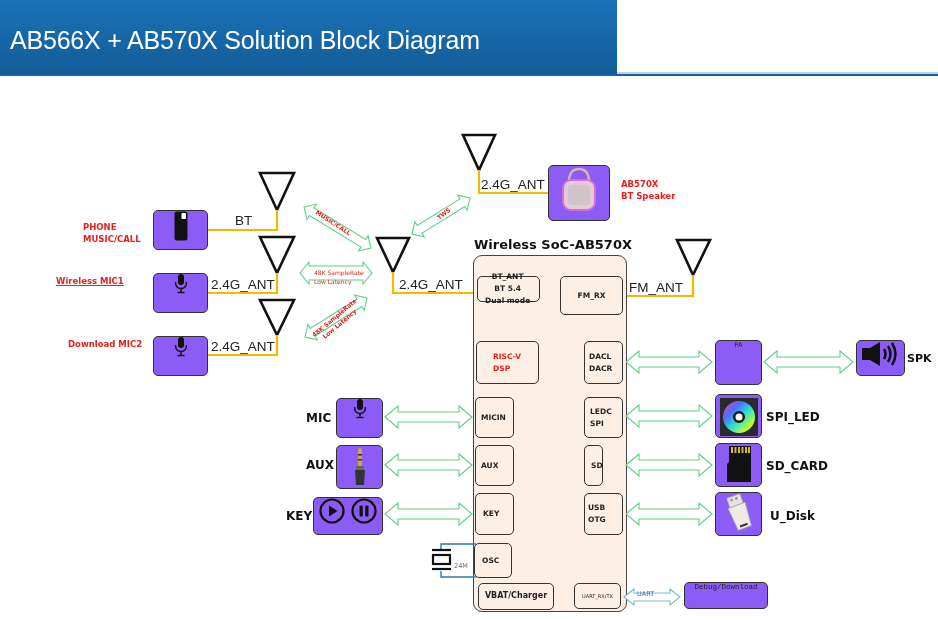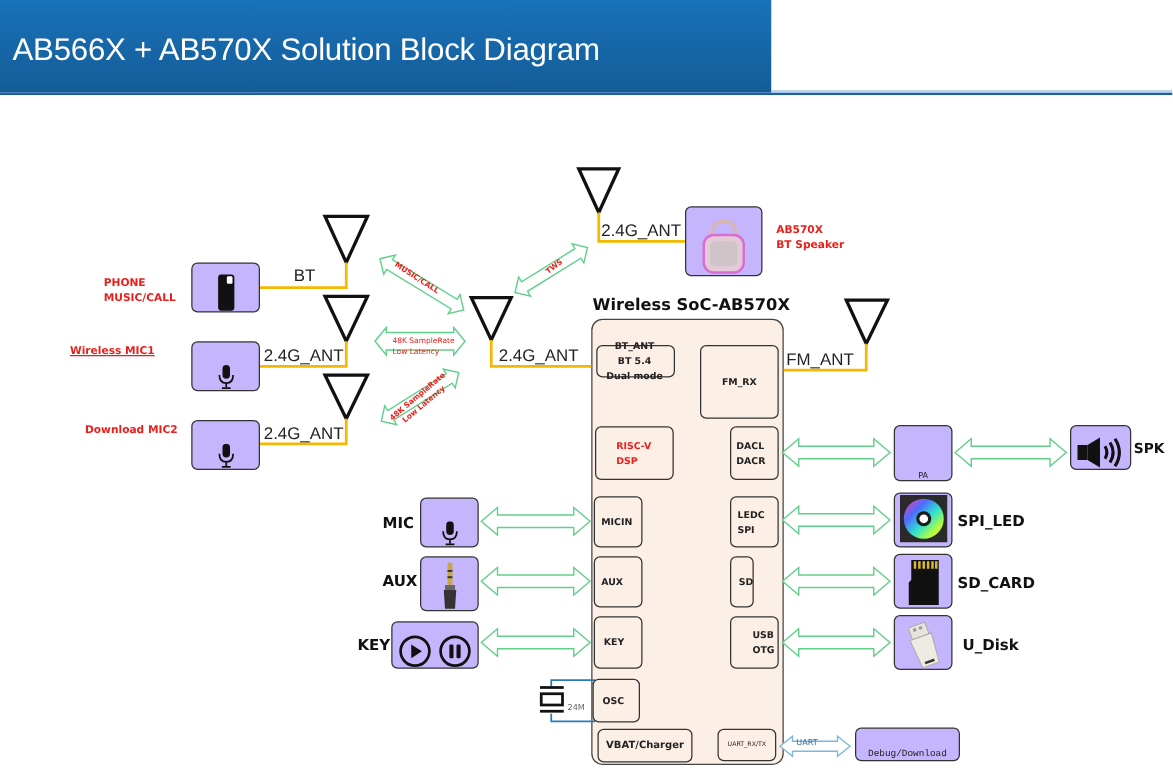--- a/index.html
+++ b/index.html
@@ -3,21 +3,21 @@
 <meta charset="utf-8">
 <style>
   html,body{margin:0;padding:0;background:#fff;}
   body{width:938px;height:620px;position:relative;overflow:hidden;font-family:"DejaVu Sans","Liberation Sans",sans-serif;}
   .abs{position:absolute;}
   #header{left:0;top:0;width:617px;height:74px;background:linear-gradient(#1a72b8,#135c98);}
   #header-title{left:10px;top:26px;font-size:25px;color:#fff;font-family:"Liberation Sans","DejaVu Sans",sans-serif;letter-spacing:-0.2px;white-space:nowrap;}
   #header-rule{left:0;top:74px;width:938px;height:2px;background:#1a62a8;}
   #header-rule2{left:617px;top:72px;width:321px;height:2px;background:#bcd3ea;}
   svg#wires{position:absolute;left:0;top:0;width:938px;height:620px;}
-  .box{position:absolute;border:1.3px solid #333;border-radius:5px;background:#c4b5fd;box-sizing:border-box;display:flex;align-items:flex-end;justify-content:center;}
+  .box{position:absolute;border:1.3px solid #333;border-radius:5px;background:#8b5cf6;box-sizing:border-box;display:flex;align-items:flex-start;justify-content:center;}
   .soc{position:absolute;left:473px;top:255px;width:154px;height:357px;background:#fcefe6;border:1.3px solid #444;border-radius:9px;box-sizing:border-box;}
   .inner{position:absolute;border:1.2px solid #333;border-radius:5px;box-sizing:border-box;font-family:"DejaVu Sans",sans-serif;font-size:7.5px;font-weight:bold;color:#222;display:flex;align-items:center;line-height:1.6;}
   .red{color:#e8201c;}
   .lbl-red{position:absolute;color:#e8201c;font-family:"DejaVu Sans",sans-serif;font-weight:bold;font-size:8.5px;line-height:1.45;}
   .lbl-black{position:absolute;color:#111;font-family:"DejaVu Sans",sans-serif;font-weight:bold;font-size:12px;}
   .ant-lbl{position:absolute;font-family:"Liberation Sans","DejaVu Sans",sans-serif;font-size:13.5px;color:#222;}
   .soc-title{position:absolute;left:474px;top:237px;font-family:"DejaVu Sans",sans-serif;font-weight:bold;font-size:13px;color:#111;}
   .arrow-lbl{position:absolute;font-family:"DejaVu Sans",sans-serif;font-size:6px;color:#e8201c;white-space:nowrap;}
 </style>
 </head>
@@ -145,21 +145,21 @@
 
 <div class="soc-title">Wireless SoC-AB570X</div>
 
 <div class="inner" style="left:477px;top:276px;width:63px;height:26px;padding-left:7px;text-align:center;">
   <div>
     <div>BT_ANT</div>
     <div>BT 5.4</div>
     <div>Dual mode</div>
   </div>
 </div>
-<div class="inner" style="left:560px;top:276px;width:63px;height:59px;justify-content:center;">
+<div class="inner" style="left:560px;top:276px;width:63px;height:39px;justify-content:center;">
   <span>FM_RX</span>
 </div>
 <div class="inner red" style="left:476px;top:341px;width:63px;height:43px;padding-left:16px;">
   <div>
     <div>RISC-V</div>
     <div>DSP</div>
   </div>
 </div>
 <div class="inner" style="left:584px;top:341px;width:39px;height:43px;padding-left:4px;">
   <div>
@@ -178,21 +178,21 @@
 </div>
 <div class="inner" style="left:475px;top:445px;width:39px;height:41px;padding-left:5px;">
   <span>AUX</span>
 </div>
 <div class="inner" style="left:584px;top:445px;width:19px;height:41px;padding-left:6px;">
   <span>SD</span>
 </div>
 <div class="inner" style="left:475px;top:493px;width:39px;height:42px;padding-left:7px;">
   <span>KEY</span>
 </div>
-<div class="inner" style="left:584px;top:493px;width:39px;height:42px;padding-left:17px;">
+<div class="inner" style="left:584px;top:493px;width:39px;height:42px;padding-left:3px;">
   <div>
     <div>USB</div>
     <div>OTG</div>
   </div>
 </div>
 <div class="inner" style="left:474px;top:543px;width:38px;height:35px;padding-left:7px;">
   <span>OSC</span>
 </div>
 <div class="inner" style="left:478px;top:583px;width:76px;height:27px;justify-content:center;font-size:8px;">
   <span>VBAT/Charger</span>

